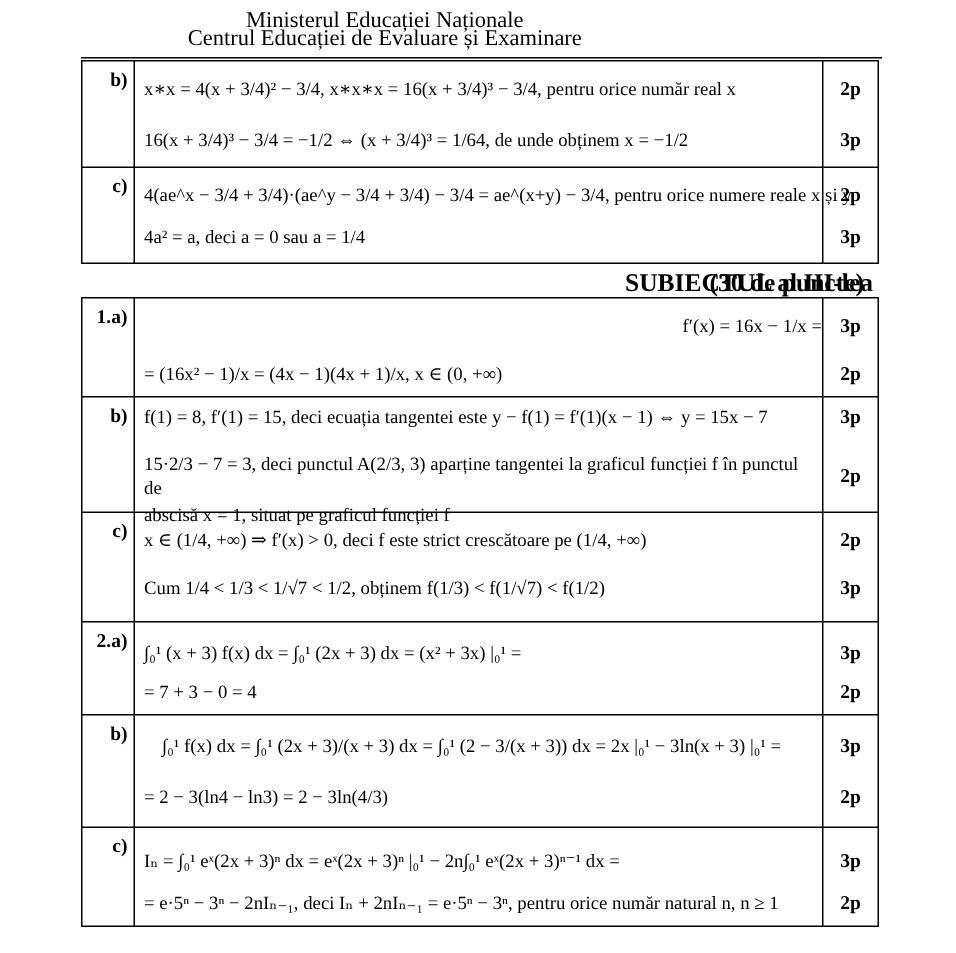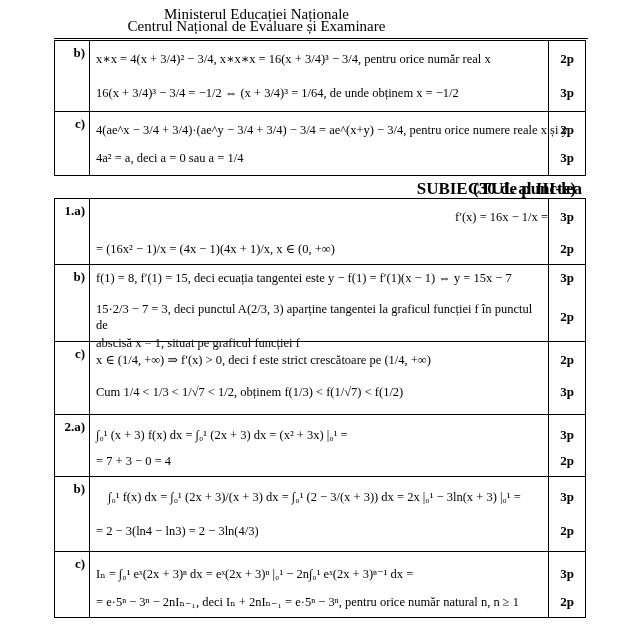--- a/index.html
+++ b/index.html
@@ -18,21 +18,21 @@
   .line { position:relative; font-size:12.5px; line-height:16px; padding-left:6px; font-style:normal; white-space:nowrap; }
   .pt { position:relative; font-weight:bold; font-size:13px; text-align:center; }
 
   .subj { position:absolute; left:54px; width:528px; top:179px; font-weight:bold; font-size:17px;text-align:right; }
   .subj .r { position:absolute; right:6px; top:0; }
 </style>
 </head>
 <body>
 
 <div class="hdr hdr1">Ministerul Educației Naționale</div>
-<div class="hdr hdr2">Centrul Național de Evaluare și Examinare</div>
+<div class="hdr hdr2">Centrul Educației de Evaluare și Examinare</div>
 <div class="hrule"></div>
 
 <table class="sol" style="top:40px;">
   <tbody>
       <tr style="height:71px;">
     <td class="lbl">b)</td>
     <td class="body">
       <div class="line" style="top:10px;">x∗x = 4(x + 3/4)² − 3/4,  x∗x∗x = 16(x + 3/4)³ − 3/4, pentru orice număr real x</div>
       <div class="line" style="top:28px;">16(x + 3/4)³ − 3/4 = −1/2 ⇔ (x + 3/4)³ = 1/64, de unde obținem x = −1/2</div>
     </td>

